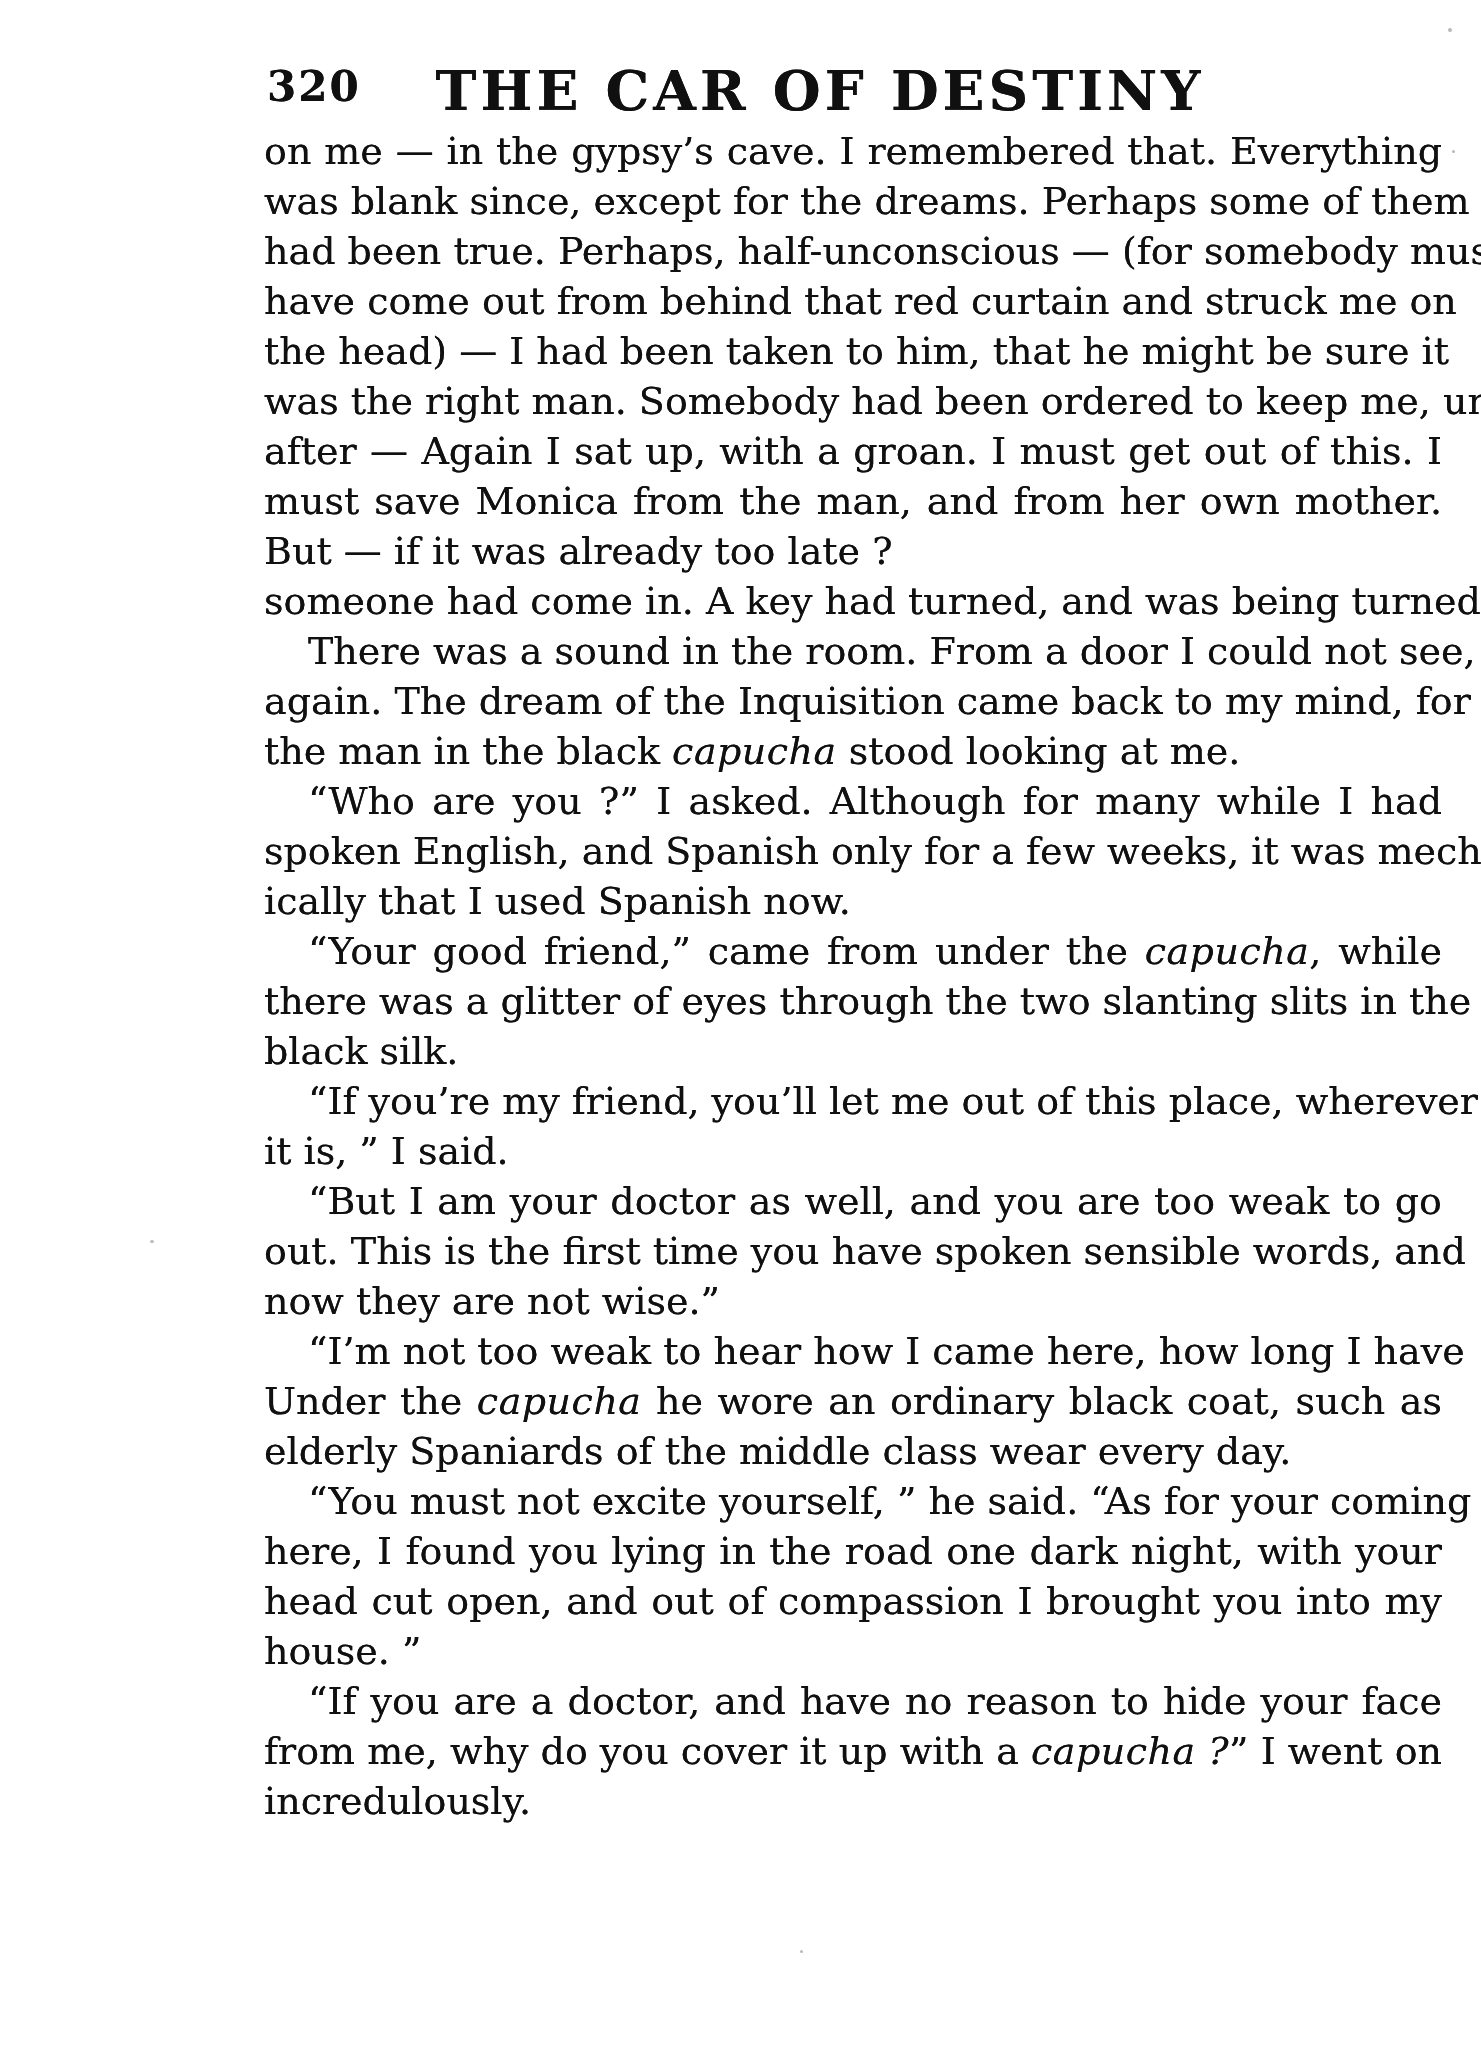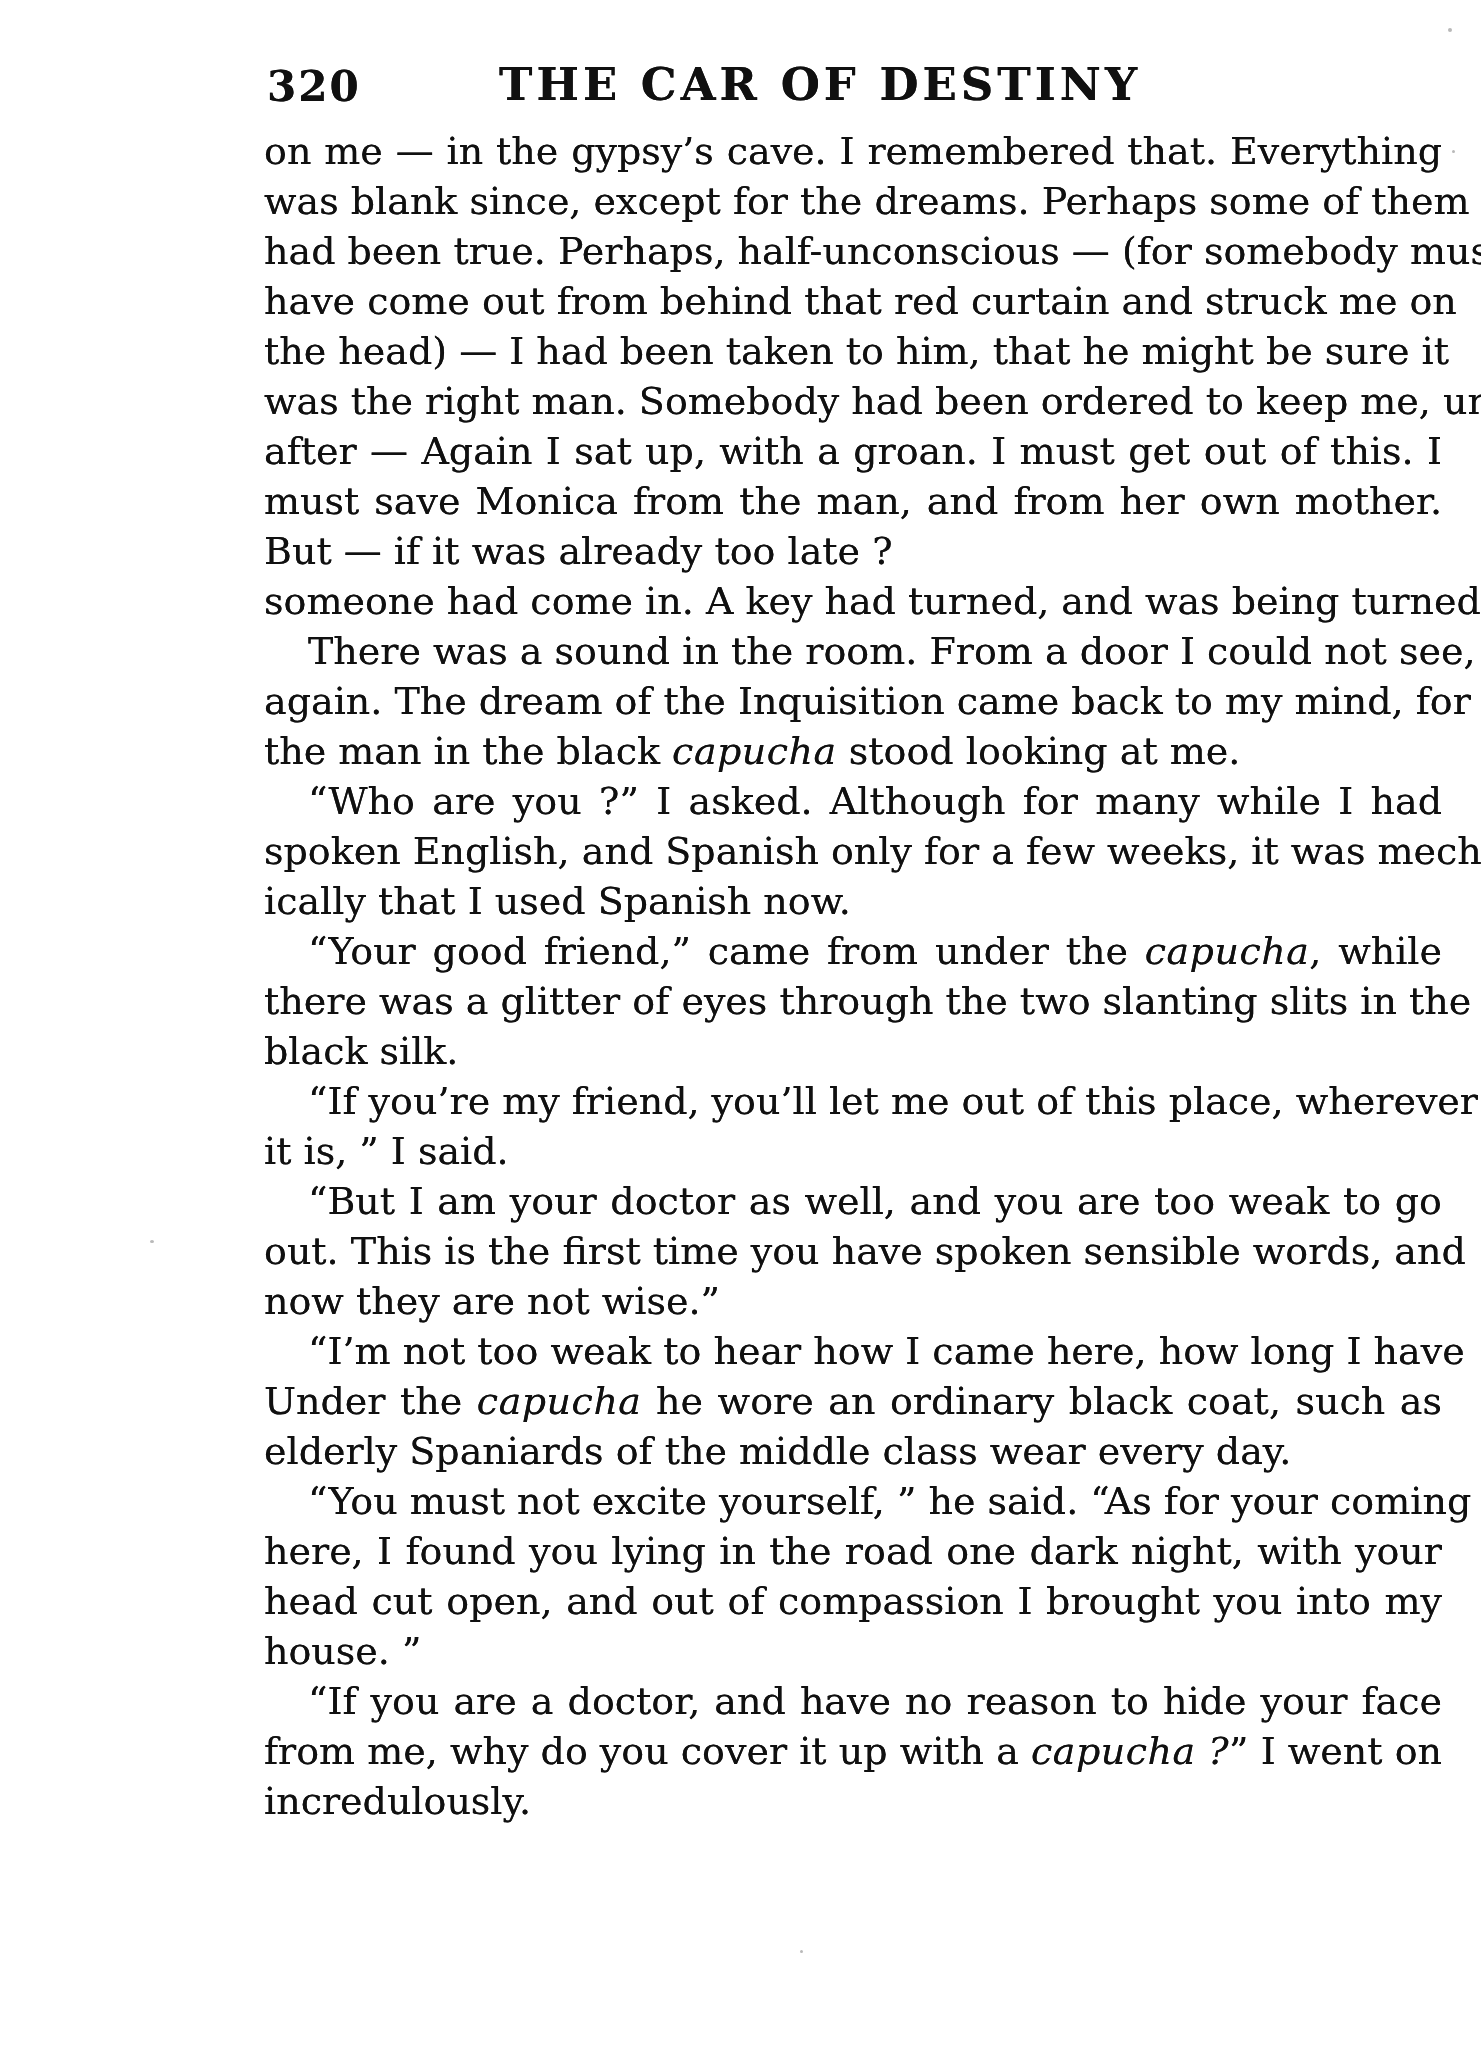--- a/index.html
+++ b/index.html
@@ -30,21 +30,21 @@
     top: 4px;
     font-size: 42px;
     font-weight: bold;
     letter-spacing: 2px;
     text-shadow: 0 0 0.6px rgba(0,0,0,0.85);
     margin-left: 35px;
   }
   .title {
     display: block;
     text-align: center;
-    font-size: 45px;
+    font-size: 55px;
     font-weight: bold;
     letter-spacing: 4px;
     white-space: nowrap;
     text-shadow: 0 0 0.6px rgba(0,0,0,0.85);
   }
   
   .bodytext {
     position: absolute;
     left: 232px;
     top: 126px;

